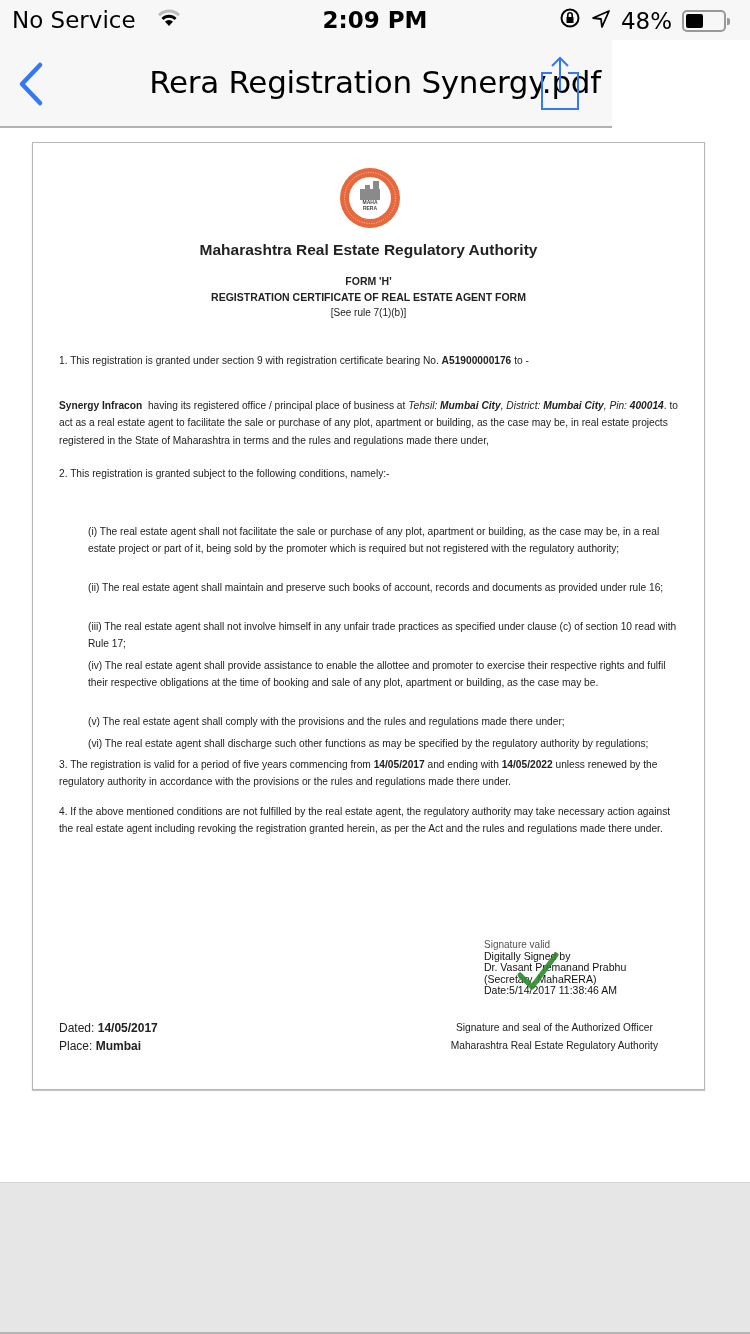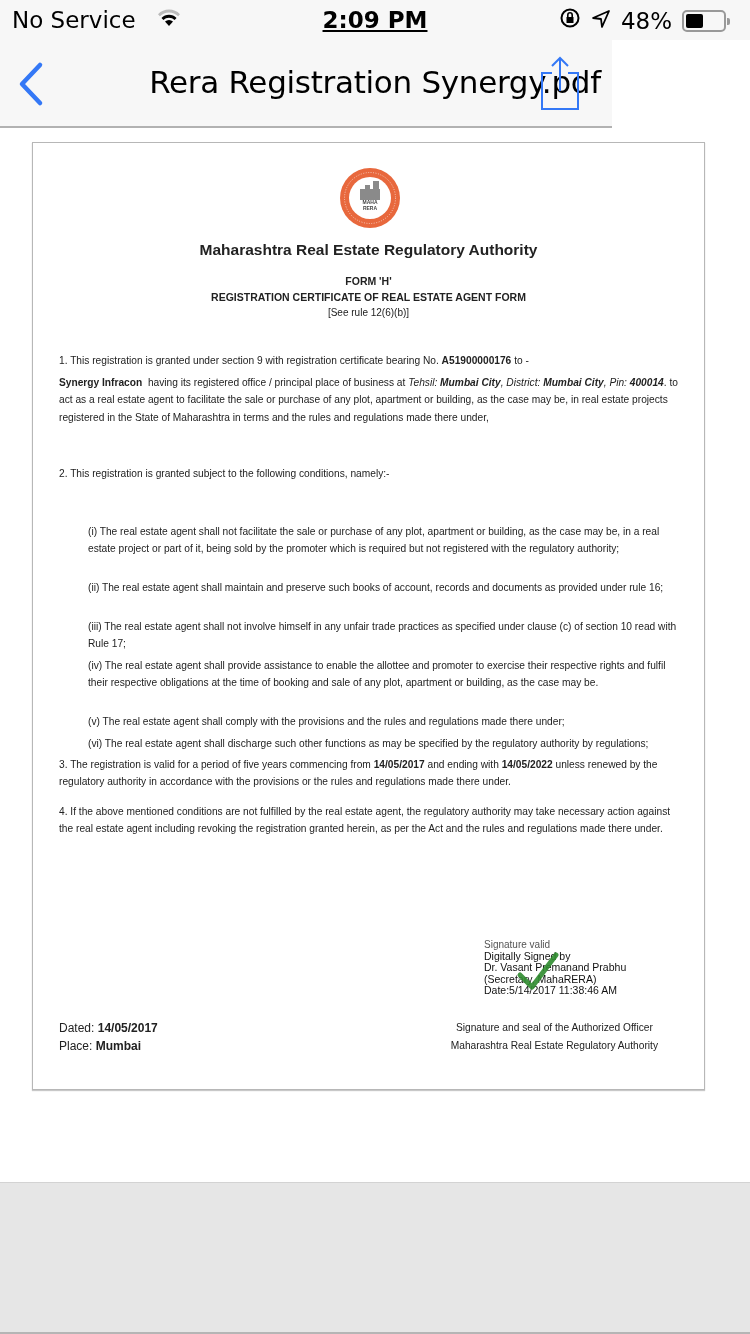--- a/index.html
+++ b/index.html
@@ -2,21 +2,21 @@
 <html><head>
 <meta charset="utf-8">
 <style>
   * { box-sizing: border-box; margin: 0; padding: 0; }
   html, body { width: 750px; height: 1334px; overflow: hidden; background: #ffffff; }
   body { font-family: "Liberation Sans", sans-serif; color: #000; position: relative; }
 
   
   .status-bar { position: absolute; left: 0; top: 0; width: 750px; height: 40px; background: #f7f7f7; font-family: "DejaVu Sans", sans-serif; font-size: 23px; }
   .status-bar .left { position: absolute; left: 12px; top: 7px; display: flex; align-items: center; gap: 20px; }
-  .status-bar .center { position: absolute; left: 0; width: 750px; top: 7px; text-align: center; font-weight: bold; text-decoration: underline; }
+  .status-bar .center { position: absolute; left: 0; width: 750px; top: 7px; text-align: center; font-weight: bold; }
   .status-bar .right { position: absolute; right: 24px; top: 7px; display: flex; align-items: center; gap: 10px; }
   .battery { width: 44px; height: 22px; border: 2px solid #999; border-radius: 5px; position: relative; padding: 2px; }
   .battery .fill { height: 100%; background: #000; border-radius: 2px; }
   .battery::after { content: ""; position: absolute; right: -6px; top: 6px; width: 3px; height: 7px; background: #999; border-radius: 0 2px 2px 0; }
 
   
   .nav-bar { position: absolute; left: 0; top: 40px; width: 612px; height: 88px; background: #f7f7f7; border-bottom: 2px solid #b2b2b2; }
   .nav-back { position: absolute; left: 14px; top: 20px; width: 40px; height: 48px; cursor: pointer; }
   .nav-title { position: absolute; left: 0; width: 750px; top: 24px; text-align: center; font-family: "DejaVu Sans", sans-serif; font-size: 31px; color: #000; letter-spacing: -0.3px; }
   .nav-share { position: absolute; right: 30px; top: 15px; width: 44px; height: 56px; cursor: pointer; }
@@ -105,27 +105,27 @@
       <text x="31" y="37" font-size="5" font-weight="bold" text-anchor="middle" fill="#444" font-family="Liberation Sans, sans-serif">MAHA</text>
       <text x="31" y="42.5" font-size="5" font-weight="bold" text-anchor="middle" fill="#444" font-family="Liberation Sans, sans-serif">RERA</text>
       <circle cx="31" cy="31" r="25.5" fill="none" stroke="#ffffff" stroke-width="0.6" stroke-dasharray="1 1.5"></circle>
     </svg>
 
     <div class="org-title">Maharashtra Real Estate Regulatory Authority</div>
     <div class="form-title">
       <div>FORM 'H'</div>
       <div>REGISTRATION CERTIFICATE OF REAL ESTATE AGENT FORM</div>
     </div>
-    <div class="form-sub">[See rule 12(6)(b)]</div>
+    <div class="form-sub">[See rule 7(1)(b)]</div>
 
     <div class="para" style="top:209px;">
       <span>1. This registration is granted under section 9 with registration certificate bearing No. </span><b>A51900000176</b><span> to -</span>
     </div>
 
-    <div class="para" style="top:231px;">
+    <div class="para" style="top:254px;">
       <b>Synergy Infracon</b><span style="white-space:pre-wrap;">  having its registered office / principal place of business at </span><i>Tehsil: </i><b><i>Mumbai City</i></b><i>, District: </i><b><i>Mumbai City</i></b><i>, Pin: </i><b><i>400014</i></b><span>. to act as a real estate agent to facilitate the sale or purchase of any plot, apartment or building, as the case may be, in real estate projects registered in the State of Maharashtra in terms and the rules and regulations made there under,</span>
     </div>
 
     <div class="para" style="top:322px;">2. This registration is granted subject to the following conditions, namely:-</div>
 
     <div class="cond" style="top:352px;">(i) The real estate agent shall not facilitate the sale or purchase of any plot, apartment or building, as the case may be, in a real estate project or part of it, being sold by the promoter which is required but not registered with the regulatory authority;</div>
     <div class="cond" style="top:408px;">(ii) The real estate agent shall maintain and preserve such books of account, records and documents as provided under rule 16;</div>
     <div class="cond" style="top:447px;">(iii) The real estate agent shall not involve himself in any unfair trade practices as specified under clause (c) of section 10 read with Rule 17;</div>
     <div class="cond" style="top:486px;">(iv) The real estate agent shall provide assistance to enable the allottee and promoter to exercise their respective rights and fulfil their respective obligations at the time of booking and sale of any plot, apartment or building, as the case may be.</div>
     <div class="cond" style="top:542px;">(v) The real estate agent shall comply with the provisions and the rules and regulations made there under;</div>

